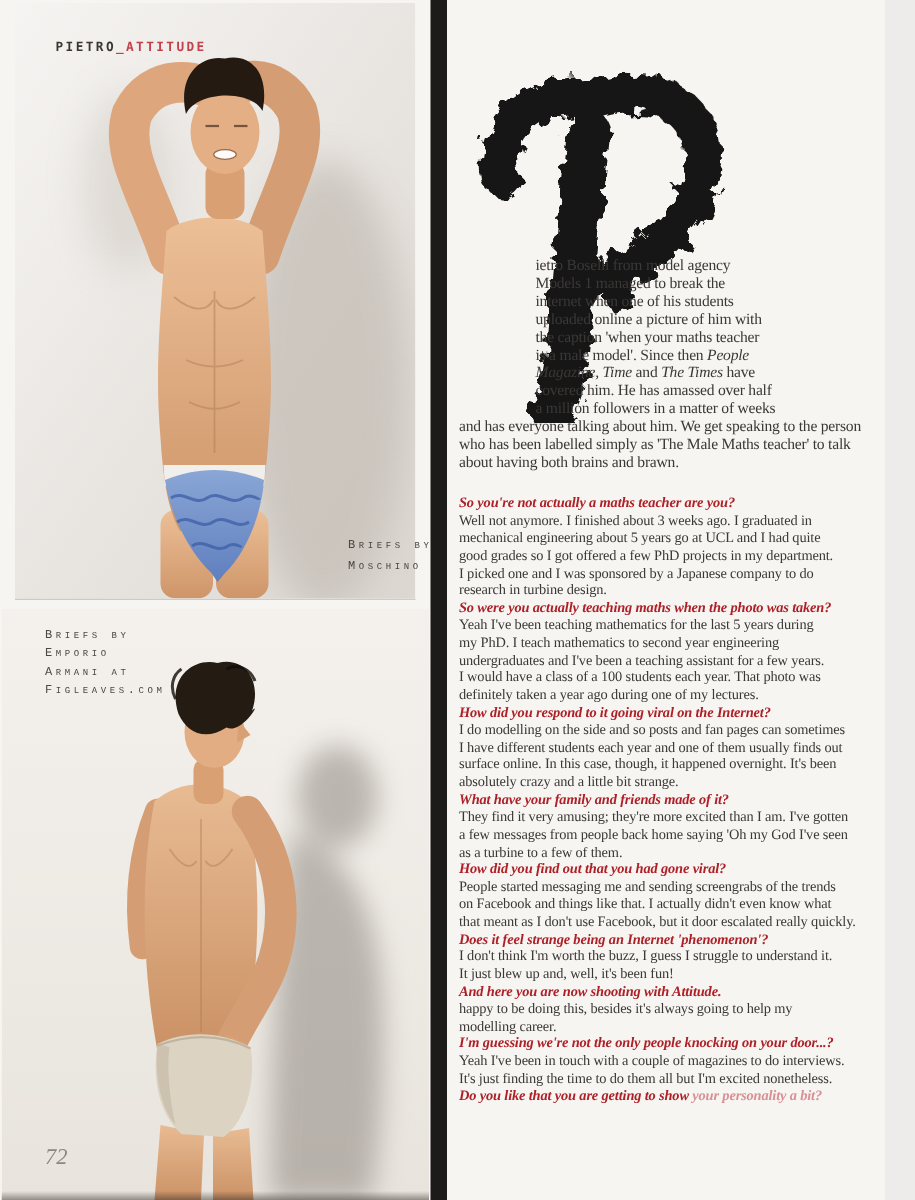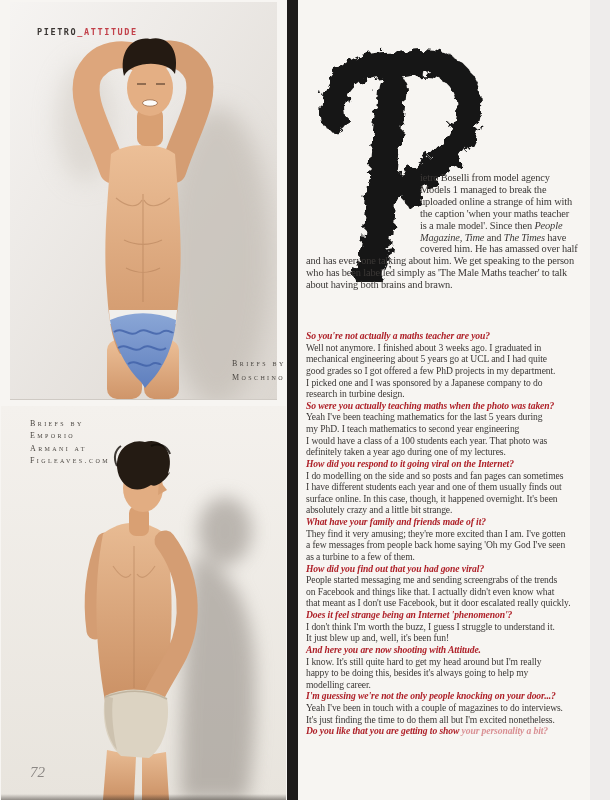--- a/index.html
+++ b/index.html
@@ -16,34 +16,34 @@
 
   
   #divider-bar{position:absolute;left:287px;top:0;width:11px;height:800px;background:#1d1b1a;}
 
   
   #section-tag{position:absolute;left:37px;top:27px;font-family:"DejaVu Sans Mono",monospace;
     font-size:8.5px;letter-spacing:1.6px;font-weight:bold;white-space:nowrap;}
   #section-tag .tag-black{color:#3a3633;}
   #section-tag .tag-red{color:#c2414a;}
 
-  .credit{position:absolute;font-family:Liberation Serif, serif;font-size:8px;
+  .credit{position:absolute;font-family:Liberation Mono, monospace;font-size:8px;
     font-variant:small-caps;letter-spacing:2.4px;color:#4b4742;line-height:14px;white-space:nowrap;}
   #credit-moschino{left:232px;top:357px;}
   #credit-armani{left:30px;top:418px;line-height:12.4px;}
 
   #page-number{position:absolute;left:30px;top:764px;font-family:"Liberation Serif",serif;
     font-size:15px;color:#8b8784;font-style:italic;}
 
   
   #dropcap{position:absolute;left:306px;top:44px;width:178px;height:238px;}
 
   #intro{position:absolute;left:306px;top:172px;width:296px;color:#3b3836;
     font-size:10.4px;line-height:11.9px;letter-spacing:-0.15px;}
-  #intro .indent{margin-left:114px;}
+  #intro .indent{margin-left:51px;}
   #intro div{white-space:nowrap;}
   .it{font-style:italic;}
 
   #qa{position:absolute;left:306px;top:330px;width:298px;font-size:9.6px;
     line-height:11.62px;letter-spacing:-0.1px;color:#3b3836;}
   #qa div{white-space:nowrap;}
   #qa .q{color:#ae2028;font-weight:bold;font-style:italic;}
   #qa .q .faded{color:#d98f93;}
 </style>
 </head>
@@ -190,63 +190,65 @@
         <path d="M86,46 C80,100 76,150 72,198 C70,220 66,232 60,240" stroke-width="31"></path>
         <path d="M95,148 C105,152 110,158 108,164" stroke-width="18"></path>
       </g>
     </svg>
   </div>
 
   <div id="intro">
     <div id="intro-indent" class="indent">
         <div><span>ietro Boselli from model agency</span></div>
         <div><span>Models 1 managed to break the</span></div>
-        <div><span>uploaded online a strange of him with</span></div>
+        <div><span>internet when one of his students</span></div>
+        <div><span>uploaded online a picture of him with</span></div>
         <div><span>the caption 'when your maths teacher</span></div>
         <div><span>is a male model'. Since then </span><span class="it">People</span></div>
         <div><span class="it">Magazine, Time</span><span> and </span><span class="it">The Times</span><span> have</span></div>
         <div><span>covered him. He has amassed over half</span></div>
+        <div><span>a million followers in a matter of weeks</span></div>
       </div>
     <div id="intro-full">
         <div><span>and has everyone talking about him. We get speaking to the person</span></div>
         <div><span>who has been labelled simply as 'The Male Maths teacher' to talk</span></div>
         <div><span>about having both brains and brawn.</span></div>
       </div>
   </div>
 
   <div id="qa">
       <div class="q">So you're not actually a maths teacher are you?</div>
       <div class="a">Well not anymore. I finished about 3 weeks ago. I graduated in</div>
       <div class="a">mechanical engineering about 5 years go at UCL and I had quite</div>
       <div class="a">good grades so I got offered a few PhD projects in my department.</div>
       <div class="a">I picked one and I was sponsored by a Japanese company to do</div>
       <div class="a">research in turbine design.</div>
       <div class="q">So were you actually teaching maths when the photo was taken?</div>
       <div class="a">Yeah I've been teaching mathematics for the last 5 years during</div>
       <div class="a">my PhD. I teach mathematics to second year engineering</div>
+      <div class="a">undergraduates and I've been a teaching assistant for a few years.</div>
       <div class="a">I would have a class of a 100 students each year. That photo was</div>
       <div class="a">definitely taken a year ago during one of my lectures.</div>
       <div class="q">How did you respond to it going viral on the Internet?</div>
       <div class="a">I do modelling on the side and so posts and fan pages can sometimes</div>
       <div class="a">I have different students each year and one of them usually finds out</div>
       <div class="a">surface online. In this case, though, it happened overnight. It's been</div>
       <div class="a">absolutely crazy and a little bit strange.</div>
       <div class="q">What have your family and friends made of it?</div>
       <div class="a">They find it very amusing; they're more excited than I am. I've gotten</div>
       <div class="a">a few messages from people back home saying 'Oh my God I've seen</div>
       <div class="a">as a turbine to a few of them.</div>
       <div class="q">How did you find out that you had gone viral?</div>
       <div class="a">People started messaging me and sending screengrabs of the trends</div>
       <div class="a">on Facebook and things like that. I actually didn't even know what</div>
       <div class="a">that meant as I don't use Facebook, but it door escalated really quickly.</div>
       <div class="q">Does it feel strange being an Internet 'phenomenon'?</div>
       <div class="a">I don't think I'm worth the buzz, I guess I struggle to understand it.</div>
       <div class="a">It just blew up and, well, it's been fun!</div>
       <div class="q">And here you are now shooting with Attitude.</div>
-      <div class="a">I know. It's still quite hard to get my head around but I'm really</div>
       <div class="a">happy to be doing this, besides it's always going to help my</div>
       <div class="a">modelling career.</div>
       <div class="q">I'm guessing we're not the only people knocking on your door...?</div>
       <div class="a">Yeah I've been in touch with a couple of magazines to do interviews.</div>
       <div class="a">It's just finding the time to do them all but I'm excited nonetheless.</div>
       <div class="q"><span>Do you like that you are getting to show</span><span class="faded"> your personality a bit?</span></div>
     </div>
 
 </div>
 

